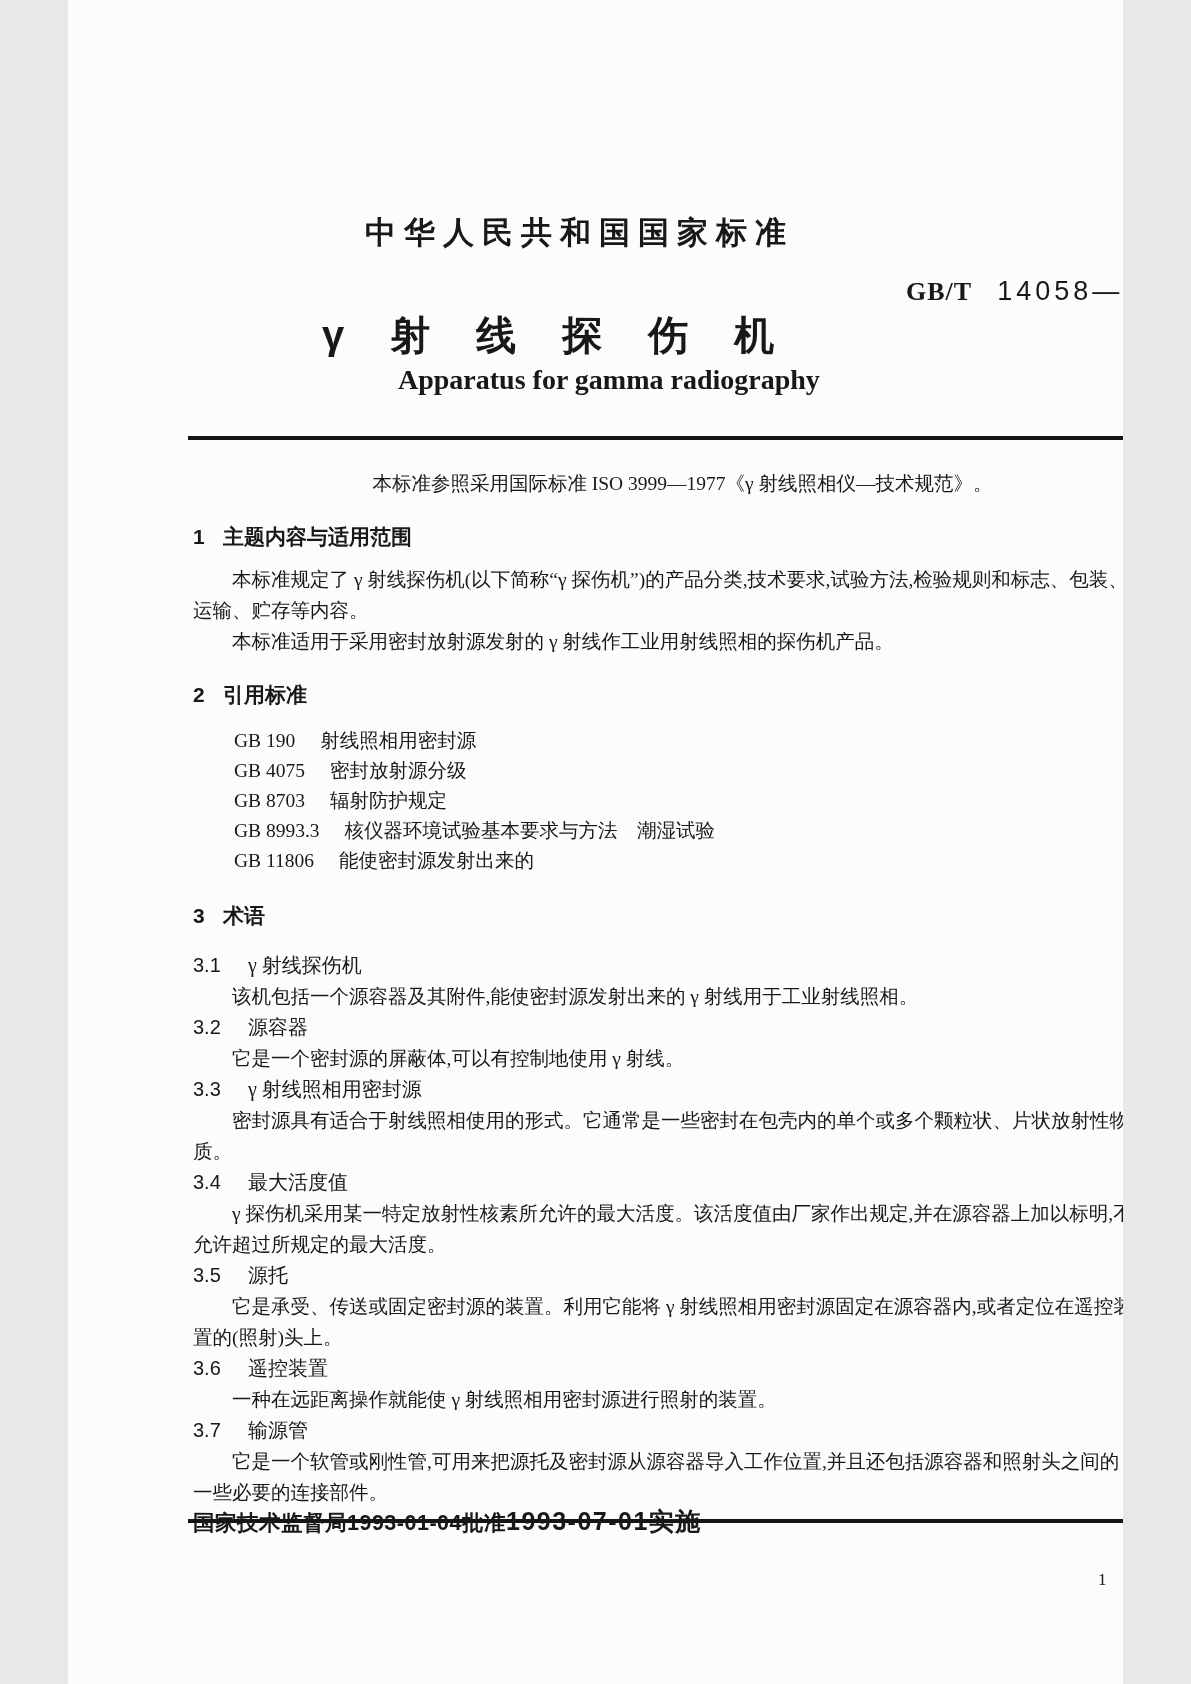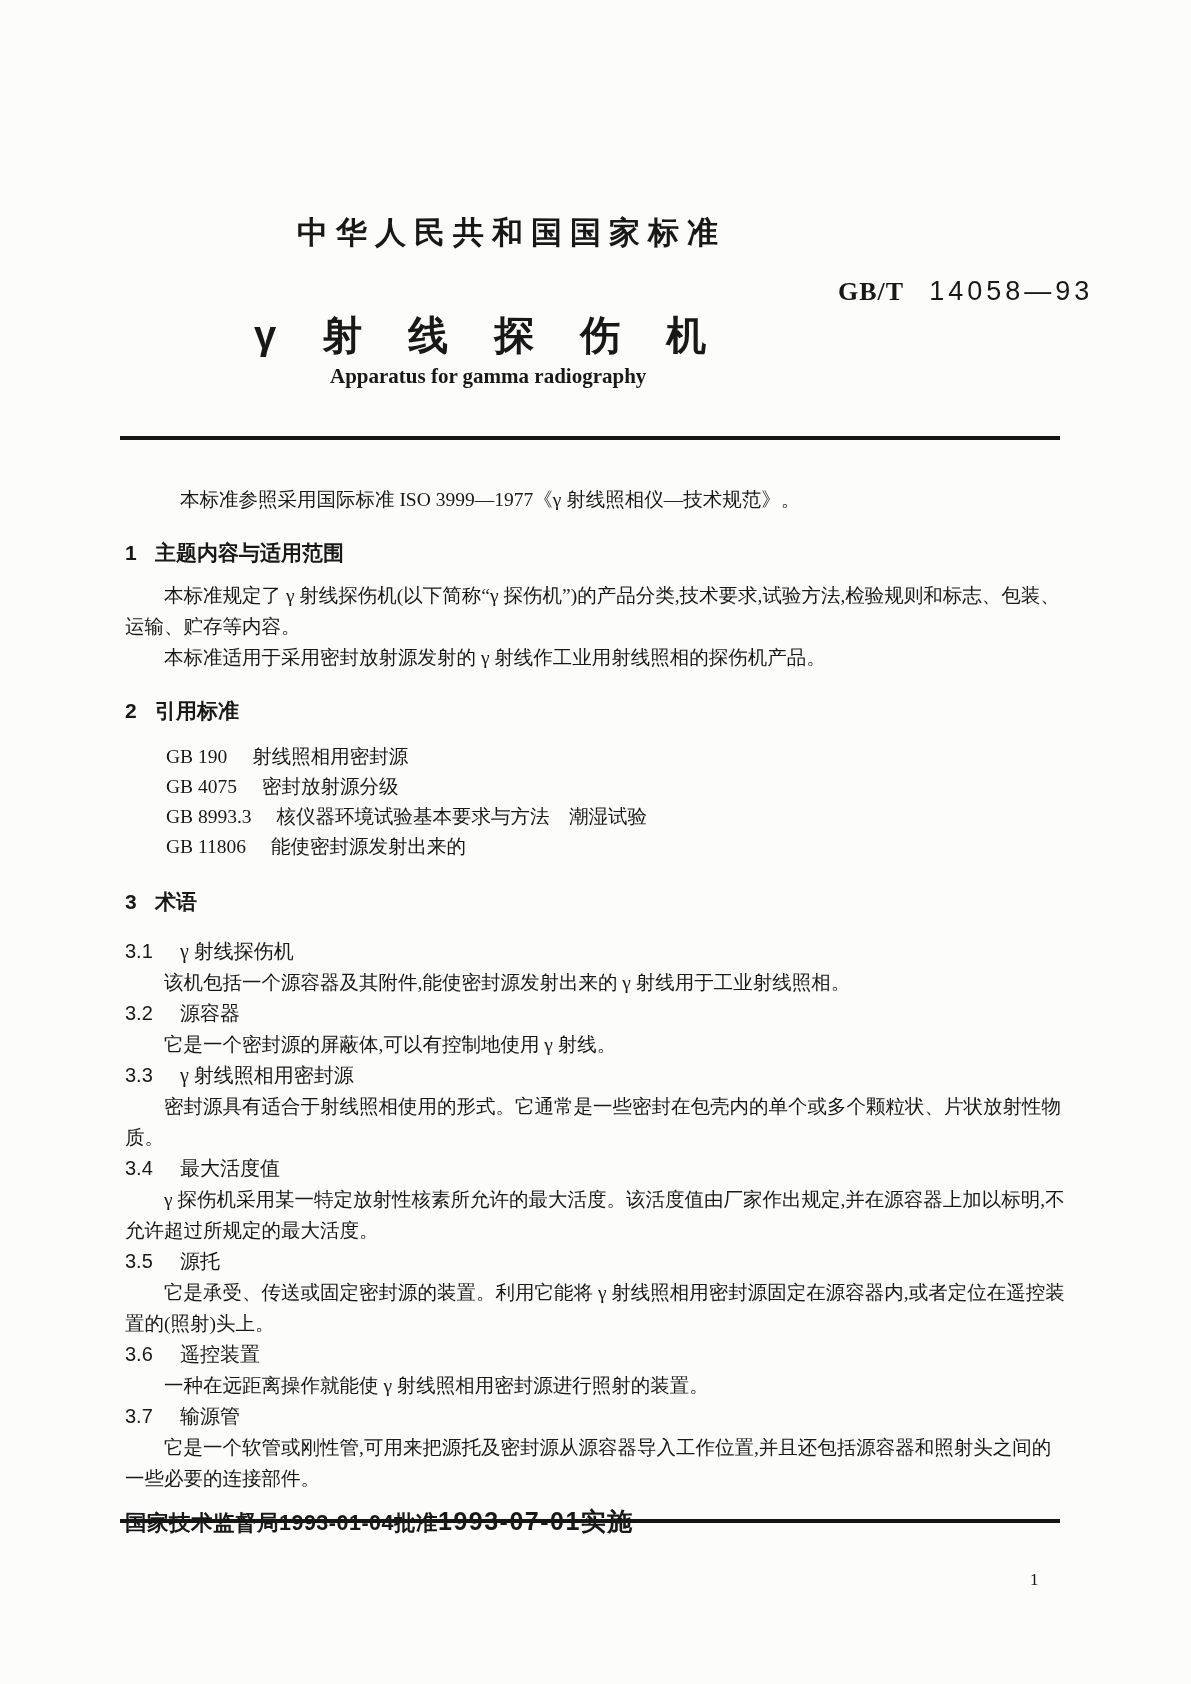--- a/index.html
+++ b/index.html
@@ -2,21 +2,21 @@
 <html><head>
 <meta charset="utf-8">
 <style>
   html, body { margin: 0; padding: 0; }
   body {
     background: #e8e8e6;
     font-family: "Liberation Serif", serif;
   }
   .page {
     position: relative;
-    width: 1191px;
+    width: 1055px;
     height: 1684px;
     margin: 0 auto;
     background: #fcfcfa;
     color: #181818;
     overflow: hidden;
   }
 
   
   .std-name {
     position: absolute;
@@ -52,42 +52,43 @@
     font-weight: bold;
     font-size: 40px;
     letter-spacing: 46px;
     white-space: nowrap;
   }
   .title-en {
     position: absolute;
     top: 364px; left: 330px;
     font-family: "Liberation Serif", serif;
     font-weight: bold;
-    font-size: 21px;
+    font-size: 28px;
     white-space: nowrap;
   }
   .rule-top {
     position: absolute;
     top: 436px; left: 120px;
     width: 940px; height: 4px;
     background: #151515;
   }
 
   
   .doc-body {
     position: absolute;
     top: 460px; left: 125px;
     width: 940px;
     font-size: 19.5px;
     line-height: 31px;
   }
   .intro {
-    margin: 16px;
+    margin: 0;
     padding-top: 8px;
     text-indent: 2em;
+    text-align: center;
   }
   .sec-h {
     margin: 22px 0 0 0;
     font-family: "Liberation Sans", sans-serif;
     font-weight: bold;
     font-size: 21px;
     line-height: 31px;
   }
   .sec-h .sec-num {
     display: inline-block;
@@ -180,20 +181,21 @@
     </h2>
     <p class="para first">本标准规定了 γ 射线探伤机(以下简称“γ 探伤机”)的产品分类,技术要求,试验方法,检验规则和标志、包装、运输、贮存等内容。</p>
     <p class="para">本标准适用于采用密封放射源发射的 γ 射线作工业用射线照相的探伤机产品。</p>
 
     <h2 class="sec-h">
       <span class="sec-num">2</span><span>引用标准</span>
     </h2>
     <ul class="refs">
       <li><span class="ref-code">GB 190</span><span>射线照相用密封源</span></li>
       <li><span class="ref-code">GB 4075</span><span>密封放射源分级</span></li>
+      <li><span class="ref-code">GB 8703</span><span>辐射防护规定</span></li>
       <li><span class="ref-code">GB 8993.3</span><span>核仪器环境试验基本要求与方法　潮湿试验</span></li>
       <li><span class="ref-code">GB 11806</span><span>能使密封源发射出来的</span></li>
     </ul>
 
     <h2 class="sec-h sec-3">
       <span class="sec-num">3</span><span>术语</span>
     </h2>
 
     <div class="terms">
       <h3 class="term-h">

